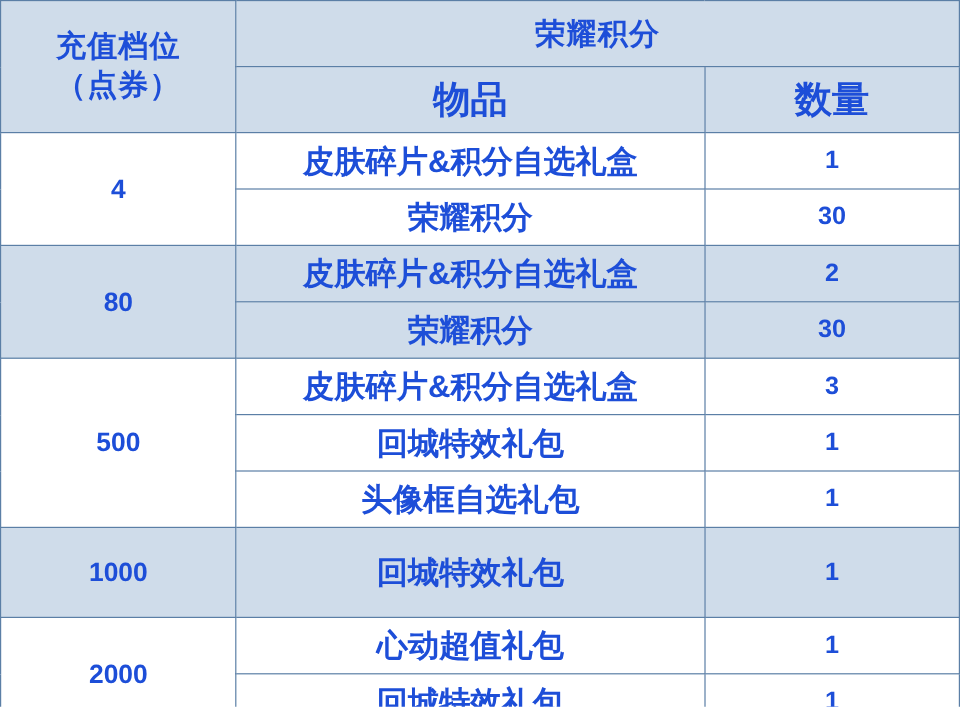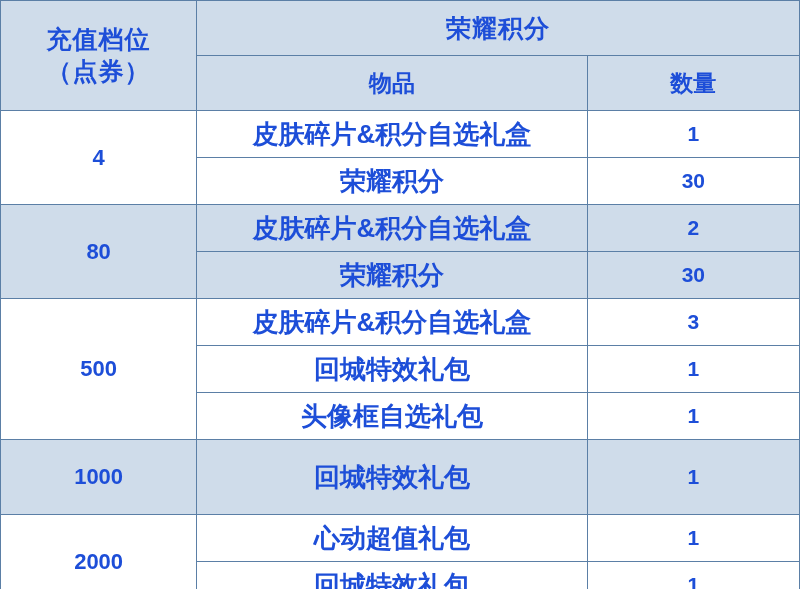--- a/index.html
+++ b/index.html
@@ -36,21 +36,21 @@
     font-size: 25px;
     height: 54px;
     letter-spacing: 1px;
   }
   .head-merged {
     height: 108px;
     line-height: 1.25;
   }
   .sub-head {
     background: #cfdcea;
-    font-size: 23px;
+    font-size: 31px;
     height: 54px;
   }
   .row-light td {
     background: #ffffff;
   }
   .row-blue td {
     background: #cfdcea;
   }
   .cell {
     font-size: 26px;

